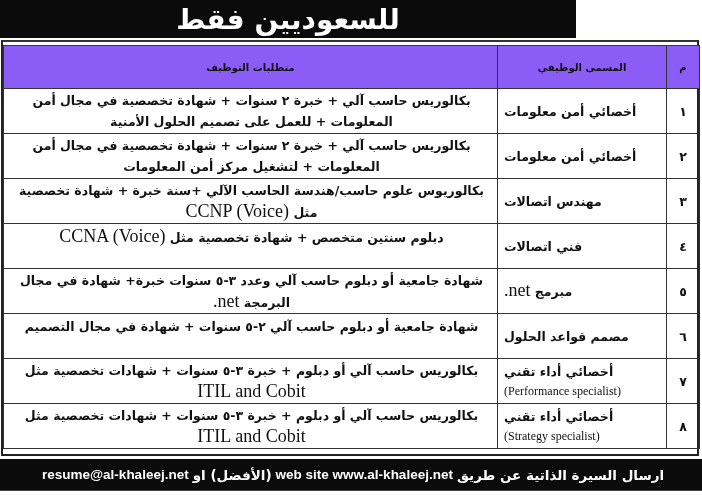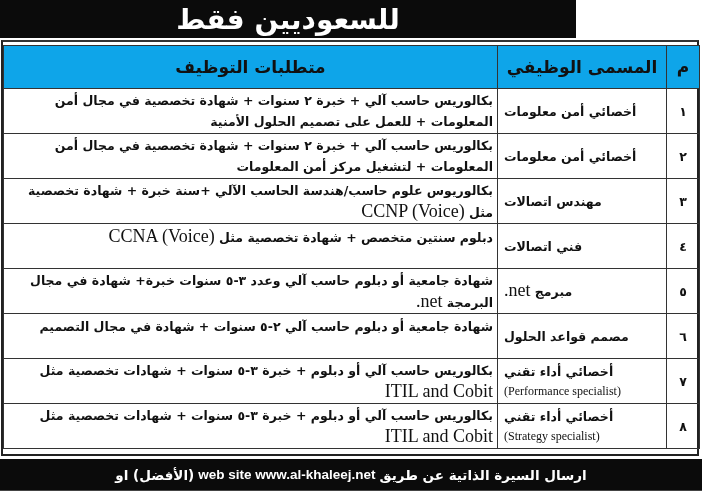--- a/index.html
+++ b/index.html
@@ -2,25 +2,25 @@
 <html><head>
 <meta charset="utf-8">
 <style>
   html,body{margin:0;padding:0;background:#fff;}
   body{width:702px;height:498px;overflow:hidden;position:relative;font-family:"DejaVu Sans",sans-serif;}
   .title-bar{position:absolute;left:0;top:0;width:576px;height:38px;background:#0b0b0b;color:#fff;
     display:flex;align-items:center;justify-content:center;font-size:28px;font-weight:bold;letter-spacing:1px;}
   .frame{position:absolute;left:1px;top:40px;width:698px;height:416px;border:2px solid #222;border-top:2px solid #333;box-sizing:border-box;}
   table{position:absolute;left:3px;top:45px;width:697px;border-collapse:collapse;direction:rtl;table-layout:fixed;}
   td,th{border:1.5px solid #333;padding:0 6px;color:#111;vertical-align:middle;}
-  th{background:#0ea5e9;height:42px;font-size:17px;font-weight:bold;}
+  th{background:#8b5cf6;height:42px;font-size:10px;font-weight:bold;}
   td{font-size:12.5px;font-weight:bold;line-height:21px;}
   td.num{text-align:center;width:20px;}
   td.title{text-align:left;}
-  td.req{text-align:right;padding-right:4px;}
+  td.req{text-align:center;padding-right:4px;}
   .lat{font-family:"Liberation Serif",serif;font-weight:normal;font-size:18px;}
   .sub{font-family:"Liberation Serif",serif;font-weight:normal;font-size:12px;display:block;line-height:19px;}
   .footer{position:absolute;left:0;top:459px;width:702px;height:31px;background:#0b0b0b;color:#fff;
     display:flex;align-items:center;justify-content:center;font-size:13.5px;font-weight:bold;direction:rtl;}
   .footer .en{font-family:"Liberation Sans",sans-serif;direction:ltr;unicode-bidi:embed;margin:0 4px;}
   .bottom-line{position:absolute;left:0;top:490px;width:702px;height:8px;background:#fff;border-top:1px solid #444;}
 </style>
 </head>
 <body>
 
@@ -84,14 +84,15 @@
       <td class="title"><span>أخصائي أداء تقني</span><span class="sub" dir="ltr">(Strategy specialist)</span></td>
       <td class="req"><span>بكالوريس حاسب آلي أو دبلوم + خبرة ٣-٥ سنوات + شهادات تخصصية مثل</span> <span class="lat" dir="ltr">ITIL and Cobit</span></td>
     </tr>
   </tbody>
 </table>
 
 <div class="footer">
   <span>ارسال السيرة الذاتية عن طريق</span>
   <span class="en">web site www.al-khaleej.net</span>
   <span>(الأفضل) او</span>
+  <span class="en">resume@al-khaleej.net</span>
 </div>
 <div class="bottom-line"></div>
 
 </body></html>

